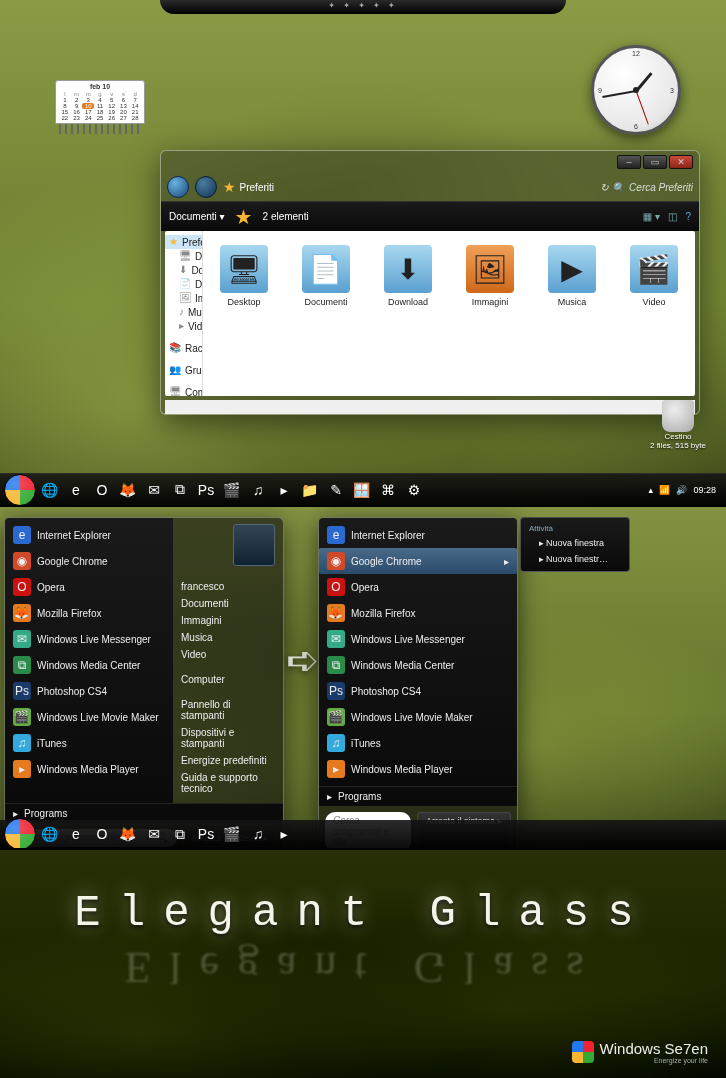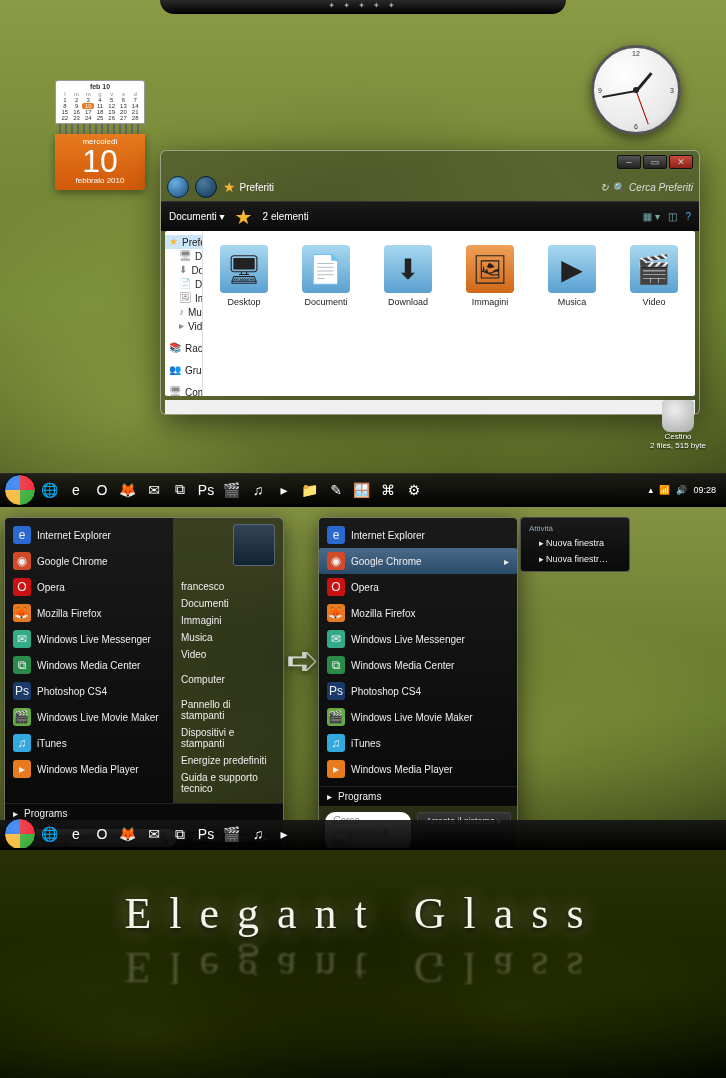--- a/index.html
+++ b/index.html
@@ -99,21 +99,21 @@
 .jump .j-hdr { color:#8ab; padding:2px 8px; font-size:8px; }
 .jump .j-item { padding:3px 8px 3px 18px; color:#eee; }
 
 .big-arrow { position:absolute; top:130px; left:286px; font-size:40px; color:rgba(255,255,255,.8); text-shadow:0 2px 6px rgba(0,0,0,.6); }
 
 .mid-taskbar { position:absolute; bottom:0; left:0; right:0; height:28px; background:linear-gradient(rgba(20,20,20,.9),rgba(0,0,0,.95)); display:flex; align-items:center; padding:0 4px; gap:2px; }
 
 
 #bot { height:230px; border-top:2px solid #000; }
 #bot .grass { filter:brightness(.4) contrast(1.2); }
-.brand { position:absolute; top:38px; left:0; right:0; text-align:center; font-family:Liberation Serif, serif; font-size:44px; letter-spacing:18px; color:#f4f4e8; text-shadow:0 0 20px rgba(255,255,240,.5), 0 2px 4px #000; }
+.brand { position:absolute; top:38px; left:0; right:0; text-align:center; font-family:Liberation Mono, monospace; font-size:44px; letter-spacing:18px; color:#f4f4e8; text-shadow:0 0 20px rgba(255,255,240,.5), 0 2px 4px #000; }
 .brand-reflect { position:absolute; top:92px; left:0; right:0; text-align:center; font-family:"Times New Roman",serif; font-size:44px; letter-spacing:18px; color:#f4f4e8; transform:scaleY(-1); opacity:.22; filter:blur(1px); }
 .w7badge { position:absolute; right:18px; bottom:14px; display:flex; align-items:center; gap:6px; font-size:15px; color:#eee; }
 .w7badge .flag { width:22px; height:22px; border-radius:4px; background:conic-gradient(#e23 0 90deg,#3a3 90deg 180deg,#f7b733 180deg 270deg,#27e 270deg 360deg); }
 .w7badge small { display:block; font-size:7px; color:#aaa; text-align:right; }
 .ic-blue { background:linear-gradient(#a8d8f0,#5aa0d0); }
 .ic-orange { background:linear-gradient(#f0a058,#d06818); }
 </style>
 </head>
 <body>
 
@@ -166,25 +166,20 @@
           <span>22</span>
           <span>23</span>
           <span>24</span>
           <span>25</span>
           <span>26</span>
           <span>27</span>
           <span>28</span>
         </div>
     </div>
     <div class="spiral"></div>
-    <div class="cal-bot">
-      <div class="dow">mercoledì</div>
-      <div class="day">10</div>
-      <div class="mon">febbraio 2010</div>
-    </div>
   </div>
 
   <div class="explorer">
     <div class="ex-titlebar">
       <div class="winbtns">
         <div class="winbtn">–</div>
         <div class="winbtn">▭</div>
         <div class="winbtn close">✕</div>
       </div>
     </div>
@@ -466,13 +461,20 @@
         <div class="tb-icon">♫</div>
         <div class="tb-icon">▸</div>
       </div>
   </div>
 </div>
 
 <div class="panel" id="bot">
   <div class="grass"></div>
   <div class="brand">Elegant Glass</div>
   <div class="brand-reflect">Elegant Glass</div>
+  <div class="w7badge">
+    <div class="flag"></div>
+    <div>
+      <span>Windows Se7en</span>
+      <small>Energize your life</small>
+    </div>
+  </div>
 </div>
 
 </body></html>

